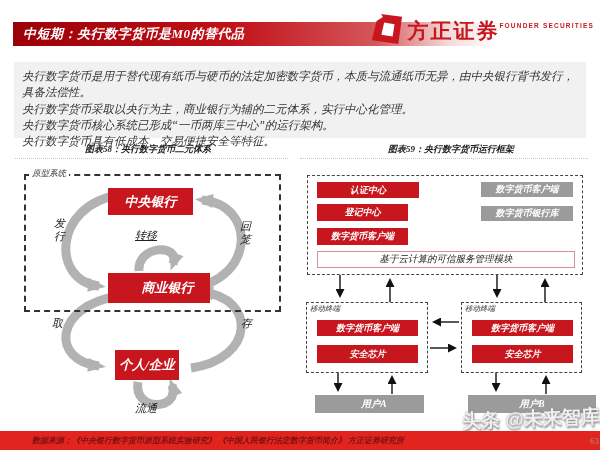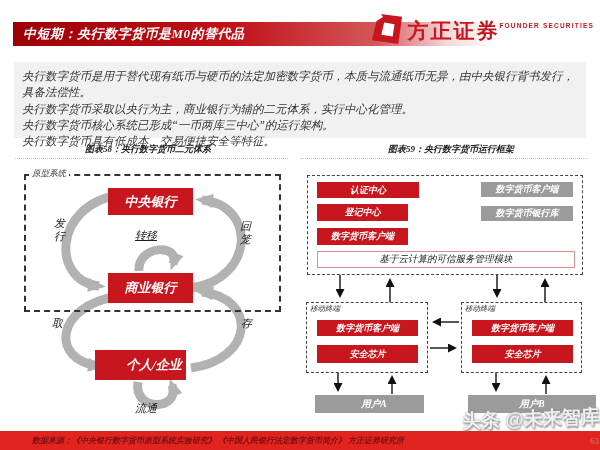--- a/index.html
+++ b/index.html
@@ -97,22 +97,22 @@
       <path d="M 104,131 C 38,141 36,196 84,201" marker-end="url(#ah)"></path>
       <path d="M 176,203 C 240,194 242,133 187,127" marker-end="url(#ah)"></path>
       <path d="M 123,217 C 118,247 166,246 157,220" marker-end="url(#ah)"></path>
     </g>
   </svg>
 
   <div class="abs dashbox" style="left:9px;top:9px;width:257px;height:138px;"></div>
   <div class="abs small-lbl" style="left:14px;top:3px;background:#fff;padding:0 3px;font-size:8.5px;">原型系统</div>
 
   <div class="abs redbox" style="left:93px;top:23px;width:85px;height:27px;font-size:13px;">中央银行</div>
-  <div class="abs redbox" style="left:93px;top:108px;width:85px;height:30px;font-size:13px;">商业银行</div>
-  <div class="abs redbox" style="left:80px;top:185px;width:64px;height:30px;font-size:13px;padding-left:27px;">个人/企业</div>
+  <div class="abs redbox" style="left:93px;top:108px;width:85px;height:30px;font-size:13px;padding-left:17px;">商业银行</div>
+  <div class="abs redbox" style="left:100px;top:185px;width:64px;height:30px;font-size:13px;">个人/企业</div>
 
   <div class="abs lbl lbl-v" style="left:38px;top:52px;">发行</div>
   <div class="abs lbl lbl-v" style="left:224px;top:55px;">回笼</div>
   <div class="abs lbl" style="left:120px;top:64px;text-decoration:underline;">转移</div>
   <div class="abs lbl" style="left:37px;top:152px;">取</div>
   <div class="abs lbl" style="left:226px;top:152px;">存</div>
   <div class="abs lbl" style="left:120px;top:237px;font-family:Liberation Serif, serif;">流通</div>
 </div>
 
 <div class="abs" style="left:300px;top:165px;width:290px;height:270px;">

